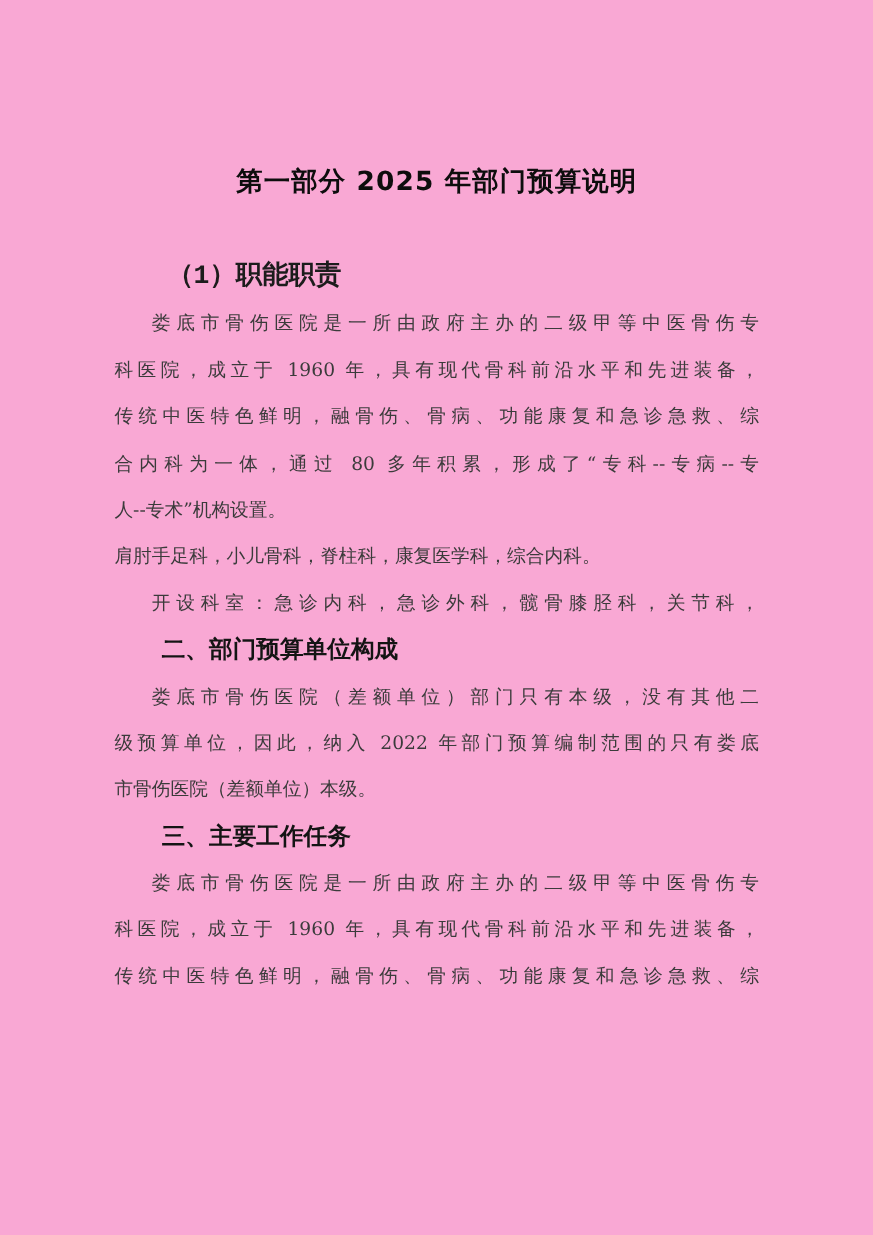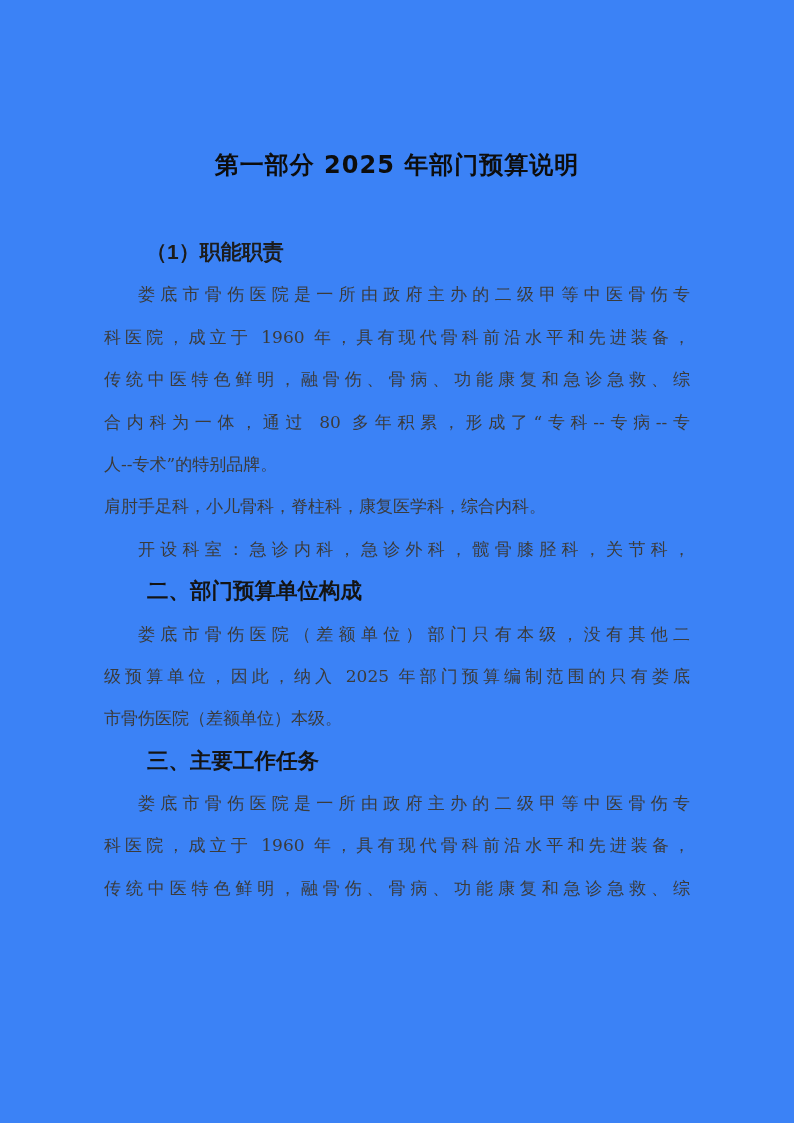--- a/index.html
+++ b/index.html
@@ -4,21 +4,21 @@
 <style>
   html, body {
     margin: 0;
     padding: 0;
     background: #ffffff;
   }
   .page {
     position: relative;
     width: 794px;
     height: 1123px;
-    background: #3b82f6;
+    background: #f9a8d4;
     overflow: hidden;
     font-family: "DejaVu Serif", serif;
   }
   .content {
     position: absolute;
     left: 104px;
     top: 146px;
     width: 586px;
   }
   .doc-title {
@@ -39,23 +39,23 @@
     font-family: "DejaVu Sans", sans-serif;
     font-weight: bold;
     font-size: 21.5px;
     height: 42.4px;
     line-height: 42.4px;
     color: #141414;
     text-indent: 2em;
     white-space: nowrap;
   }
   .heading2 {
-    font-family: Liberation Sans, sans-serif;
+    font-family: Liberation Mono, monospace;
     font-weight: bold;
-    font-size: 21px;
+    font-size: 24px;
     height: 42.4px;
     line-height: 42.4px;
     color: #1c1c1c;
     text-indent: 2em;
     white-space: nowrap;
   }
   .line {
     font-size: 17px;
     height: 42.4px;
     line-height: 42.4px;
@@ -78,26 +78,26 @@
 <div class="page">
   <div class="content">
     <div class="doc-title">第一部分 2025 年部门预算说明</div>
     <div class="title-gap"></div>
     <div id="doc-body">
         <div class="heading2">（1）职能职责</div>
         <div class="line fill first">娄底市骨伤医院是一所由政府主办的二级甲等中医骨伤专</div>
         <div class="line fill">科医院，成立于 1960 年，具有现代骨科前沿水平和先进装备，</div>
         <div class="line fill">传统中医特色鲜明，融骨伤、骨病、功能康复和急诊急救、综</div>
         <div class="line fill">合内科为一体，通过 80 多年积累，形成了“专科--专病--专</div>
-        <div class="line">人--专术”的特别品牌。</div>
+        <div class="line">人--专术”机构设置。</div>
         <div class="line">肩肘手足科，小儿骨科，脊柱科，康复医学科，综合内科。</div>
         <div class="line fill first">开设科室：急诊内科，急诊外科，髋骨膝胫科，关节科，</div>
         <div class="heading1">二、部门预算单位构成</div>
         <div class="line fill first">娄底市骨伤医院（差额单位）部门只有本级，没有其他二</div>
-        <div class="line fill">级预算单位，因此，纳入 2025 年部门预算编制范围的只有娄底</div>
+        <div class="line fill">级预算单位，因此，纳入 2022 年部门预算编制范围的只有娄底</div>
         <div class="line">市骨伤医院（差额单位）本级。</div>
         <div class="heading1">三、主要工作任务</div>
         <div class="line fill first">娄底市骨伤医院是一所由政府主办的二级甲等中医骨伤专</div>
         <div class="line fill">科医院，成立于 1960 年，具有现代骨科前沿水平和先进装备，</div>
         <div class="line fill">传统中医特色鲜明，融骨伤、骨病、功能康复和急诊急救、综</div>
       </div>
   </div>
 </div>
 
 </body></html>

